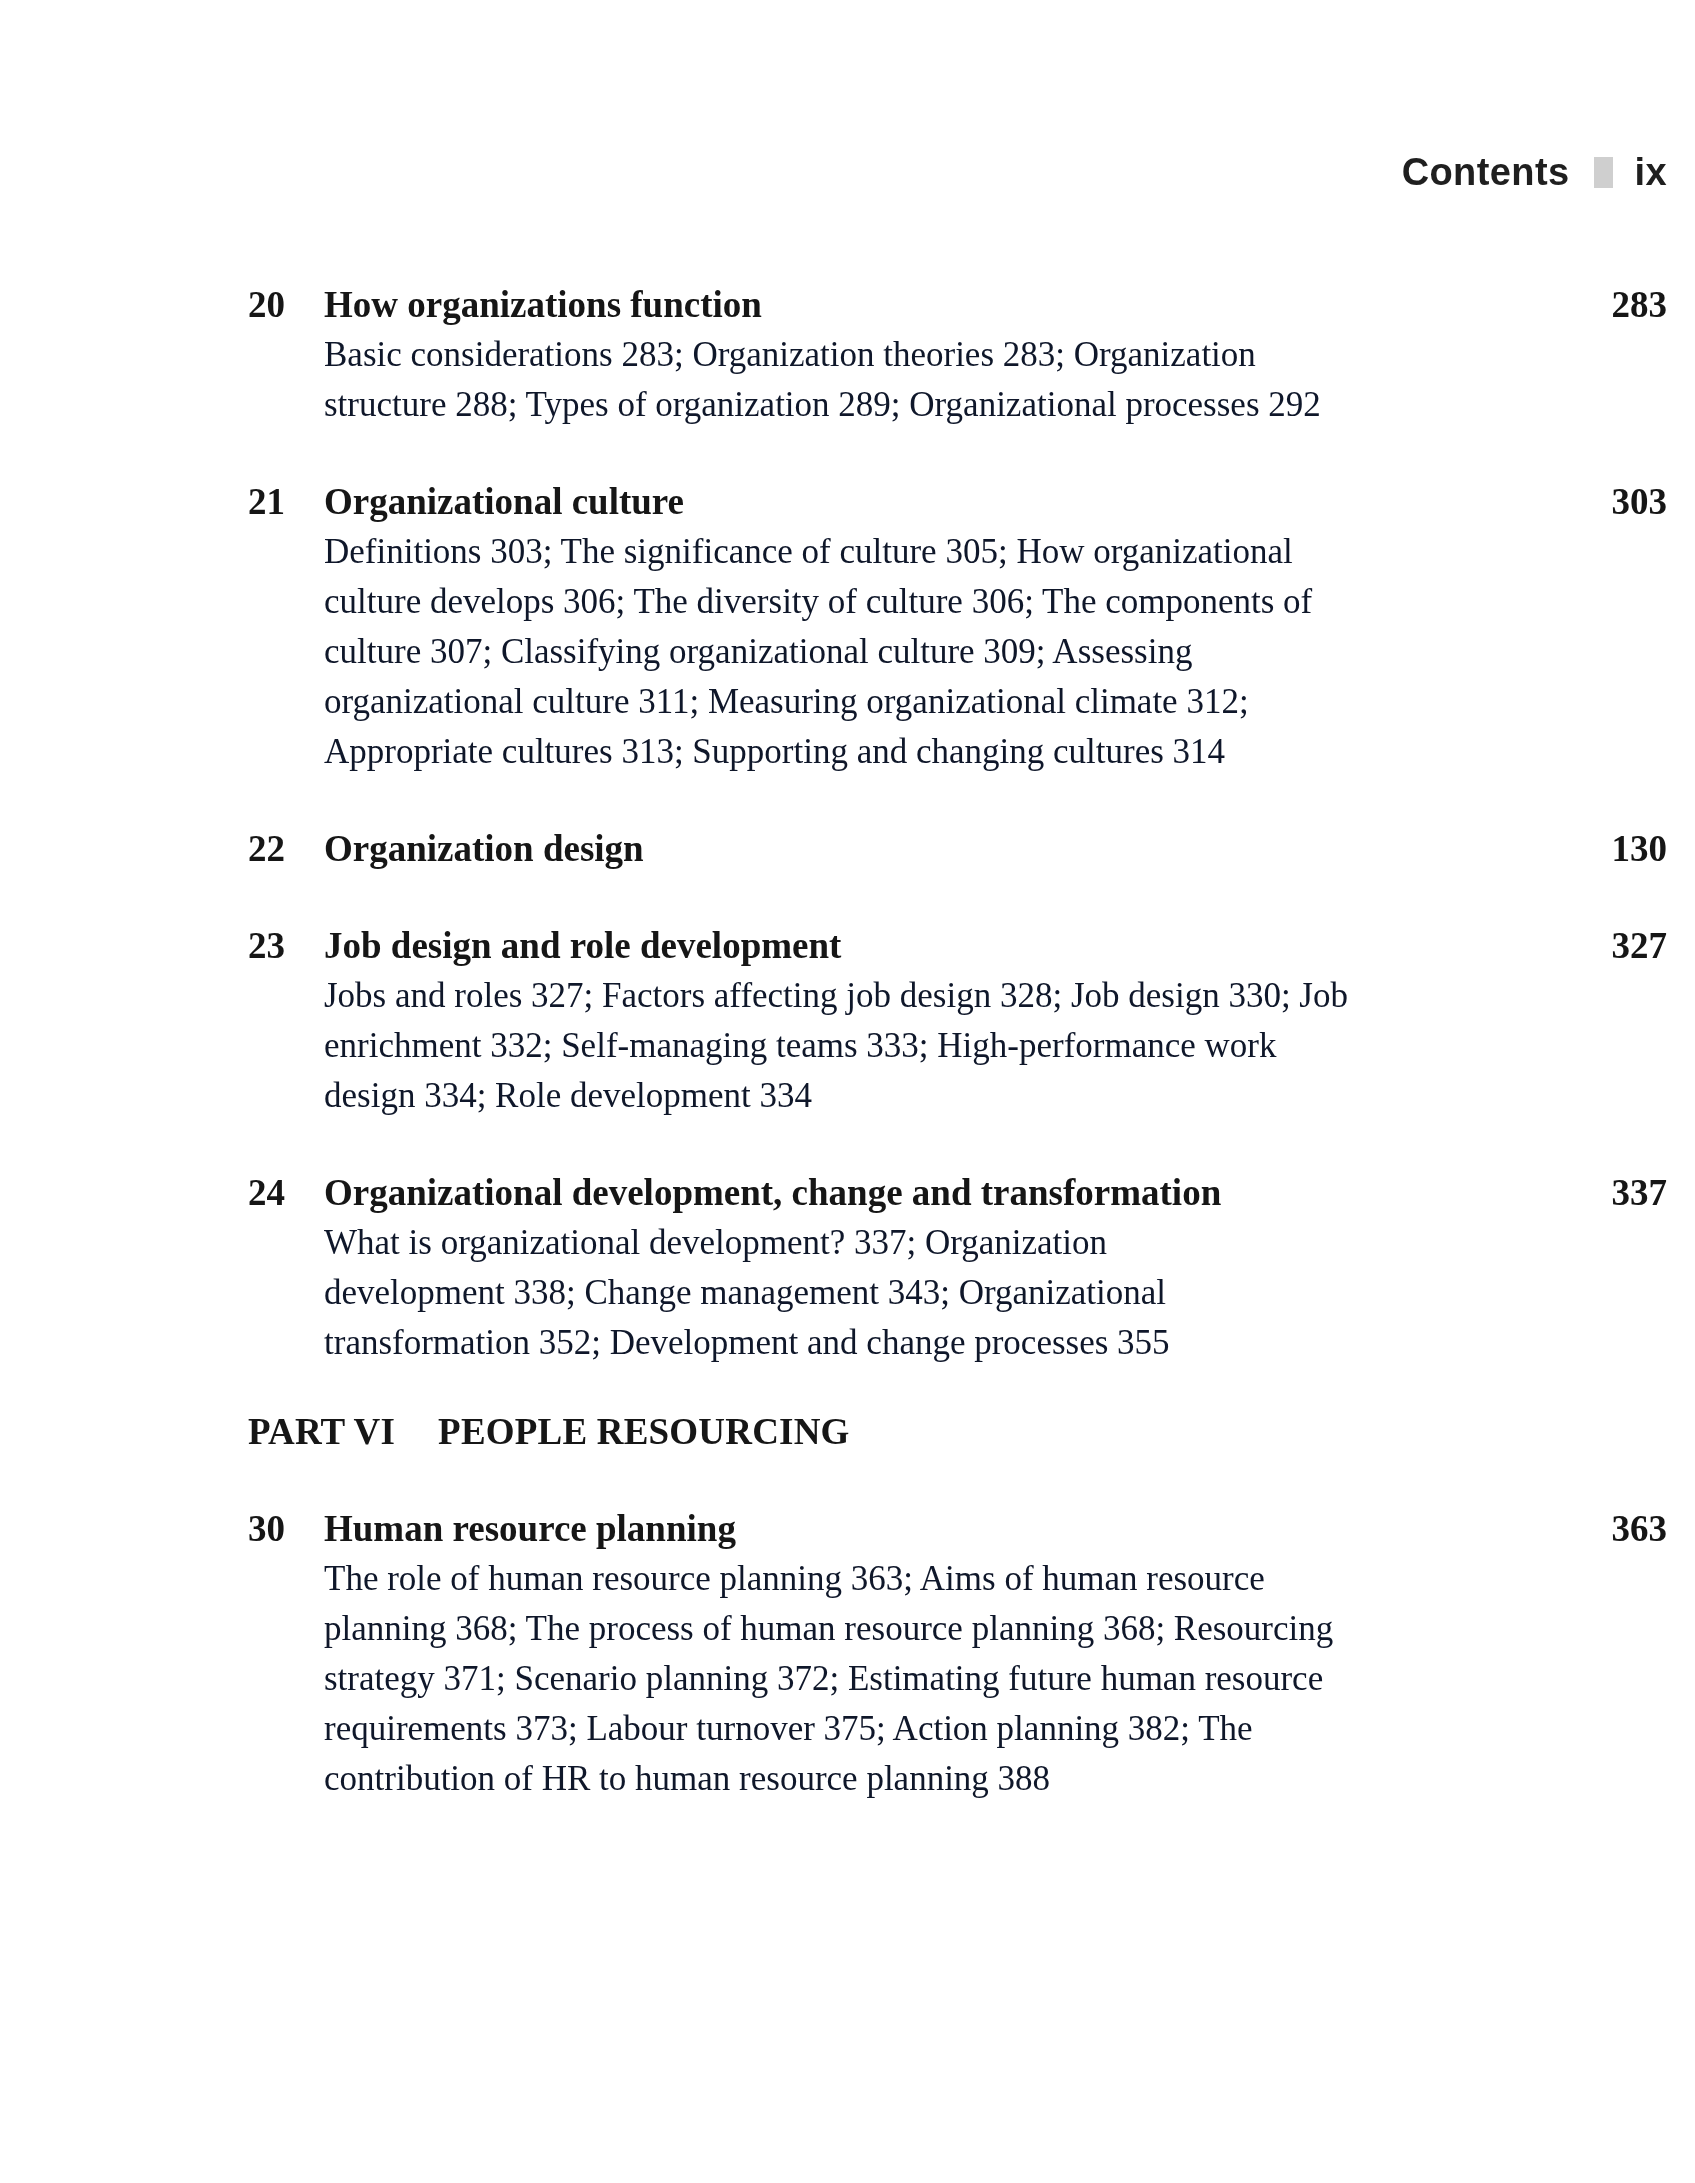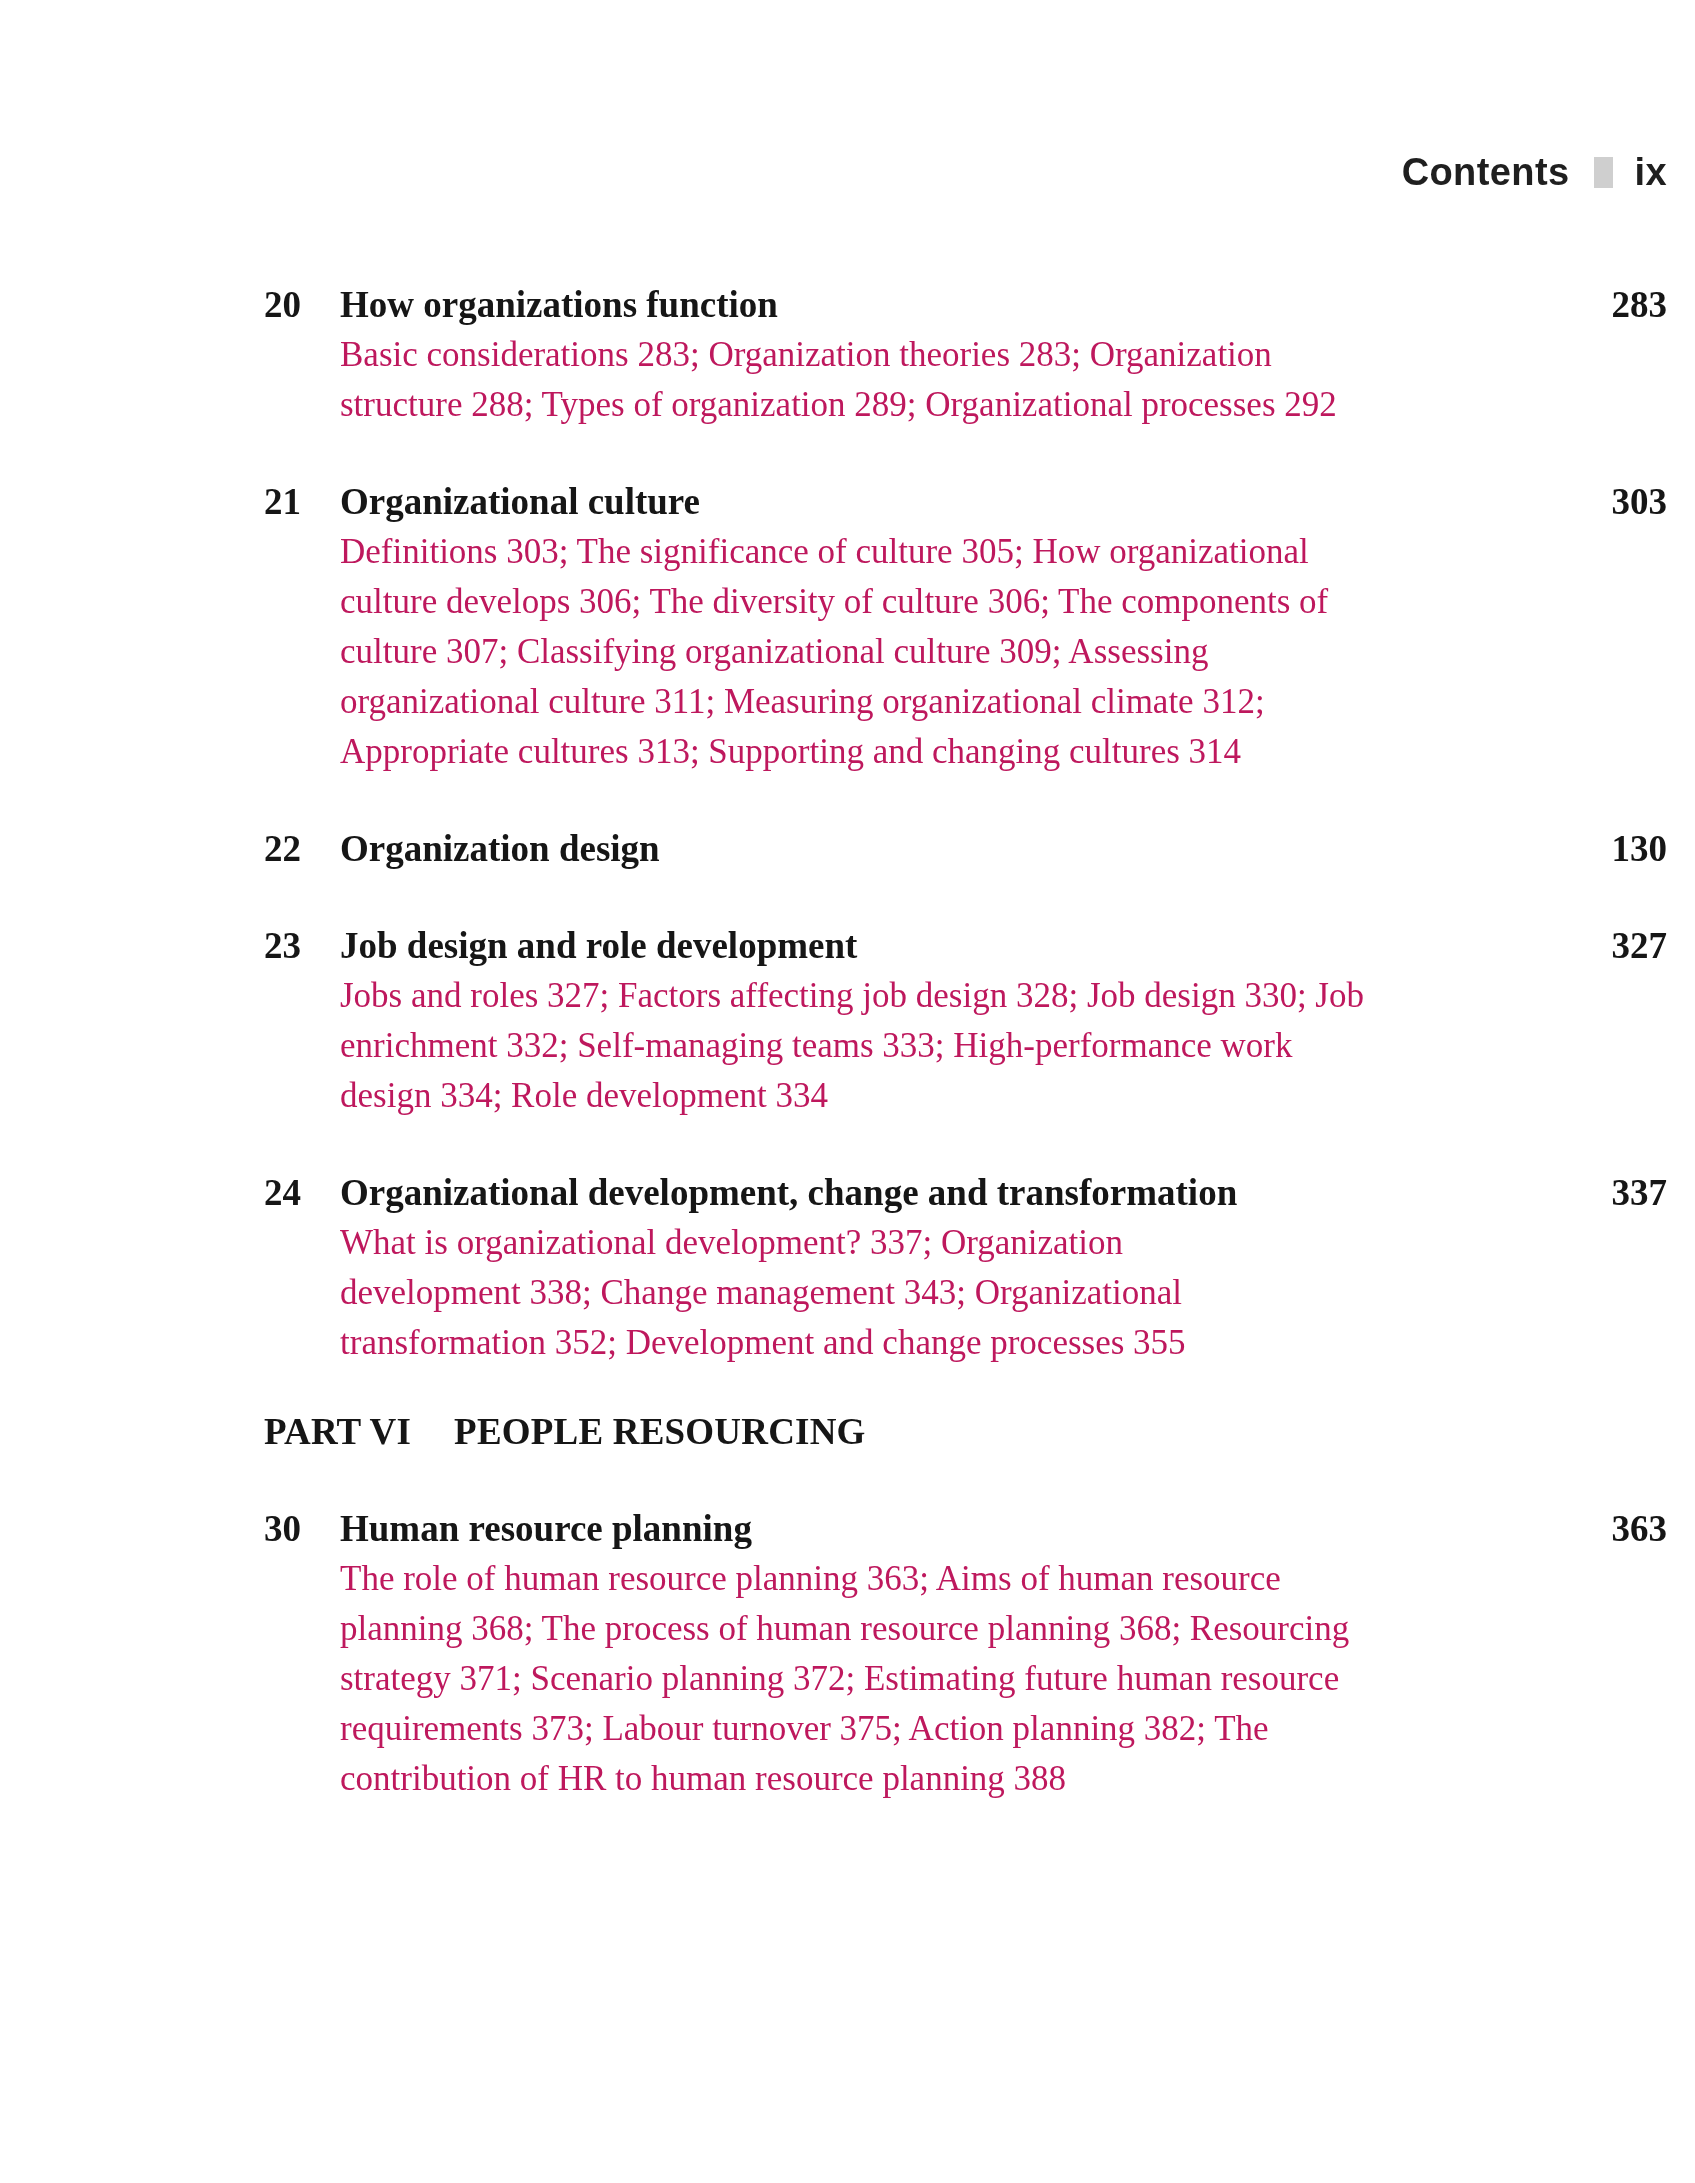--- a/index.html
+++ b/index.html
@@ -38,21 +38,21 @@
     display: inline-block;
     width: 19px;
     height: 31px;
     background: #cfcfcf;
     margin: 0 22px 0 24px;
   }
 
   
   .toc {
     position: absolute;
-    left: 264px;
+    left: 248px;
     top: 279px;
     right: 28px;
     display: flex;
     flex-direction: column;
     row-gap: 46px;
   }
 
   .chead {
     display: flex;
     align-items: baseline;
@@ -68,21 +68,21 @@
   }
   .cpage {
     flex: 0 0 auto;
   }
   .cbody {
     margin-left: 76px;
     max-width: 1342px;
     font-size: 35px;
     line-height: 50px;
     white-space: pre-line;
-    color: #be185d;
+    color: #0f172a;
   }
 
   .part {
     margin-top: -8.3px;
   }
   .phead {
     font-weight: bold;
     font-size: 37px;
     line-height: 51px;
     letter-spacing: 0.2px;

